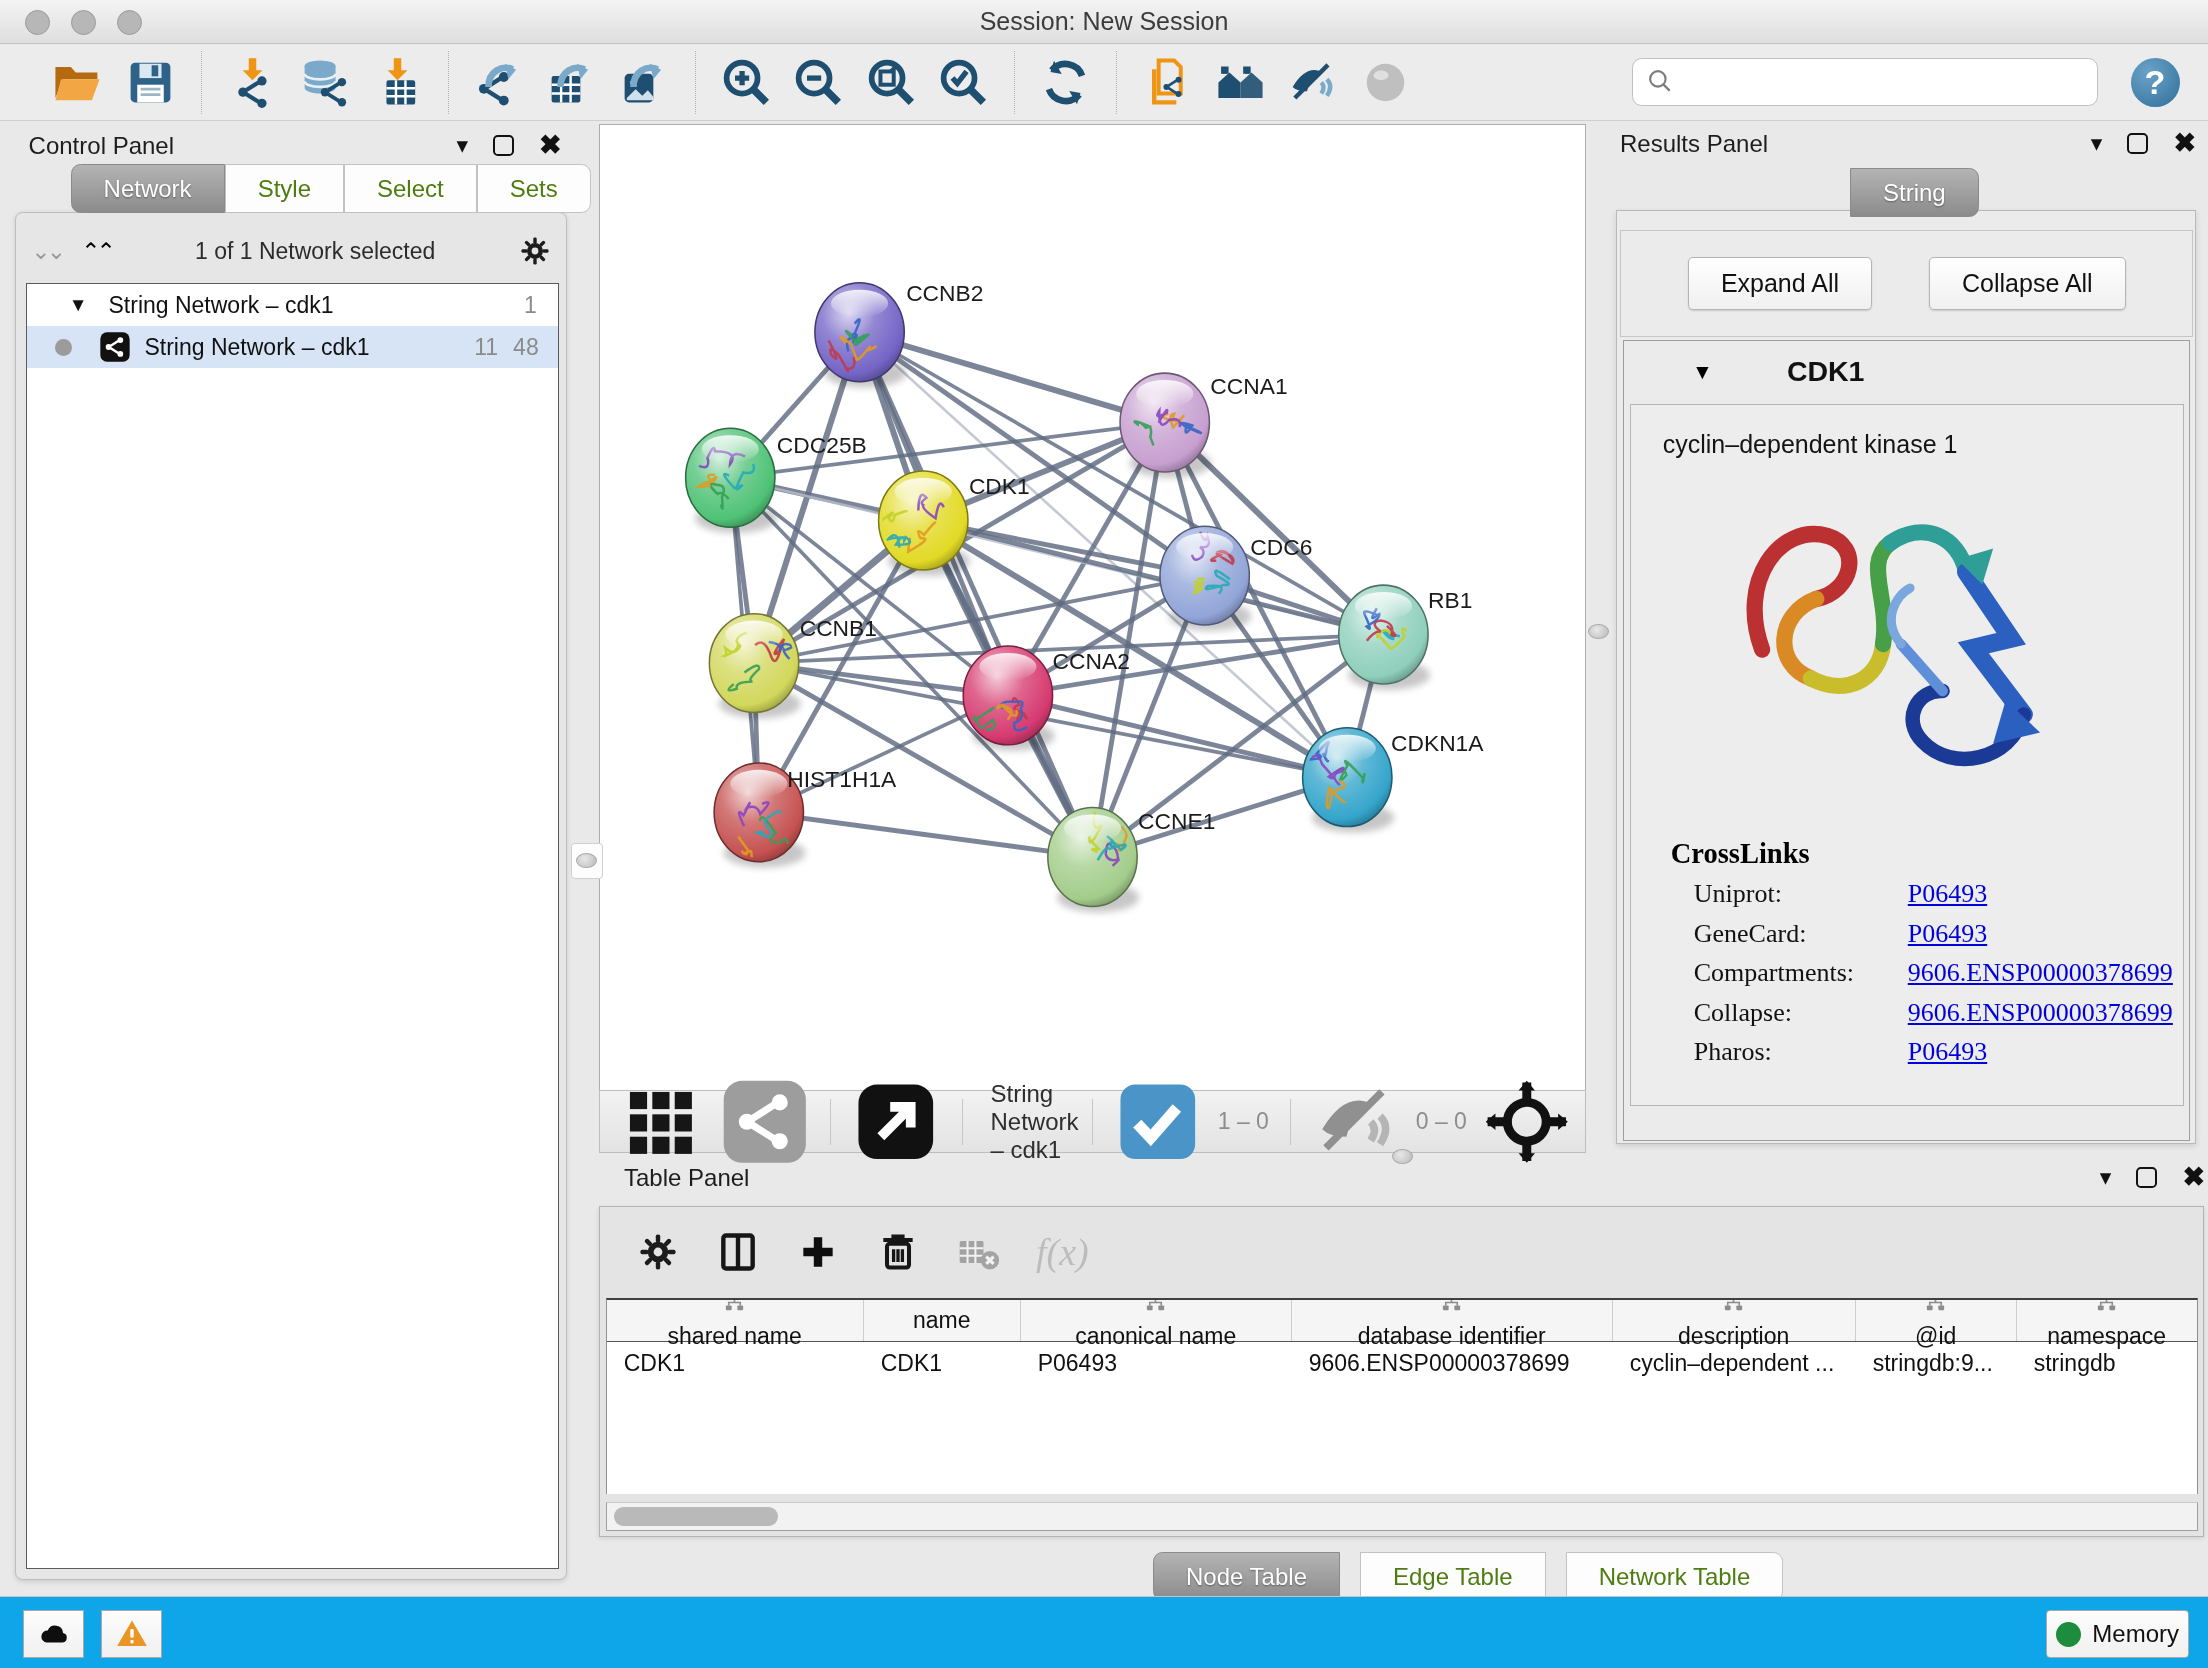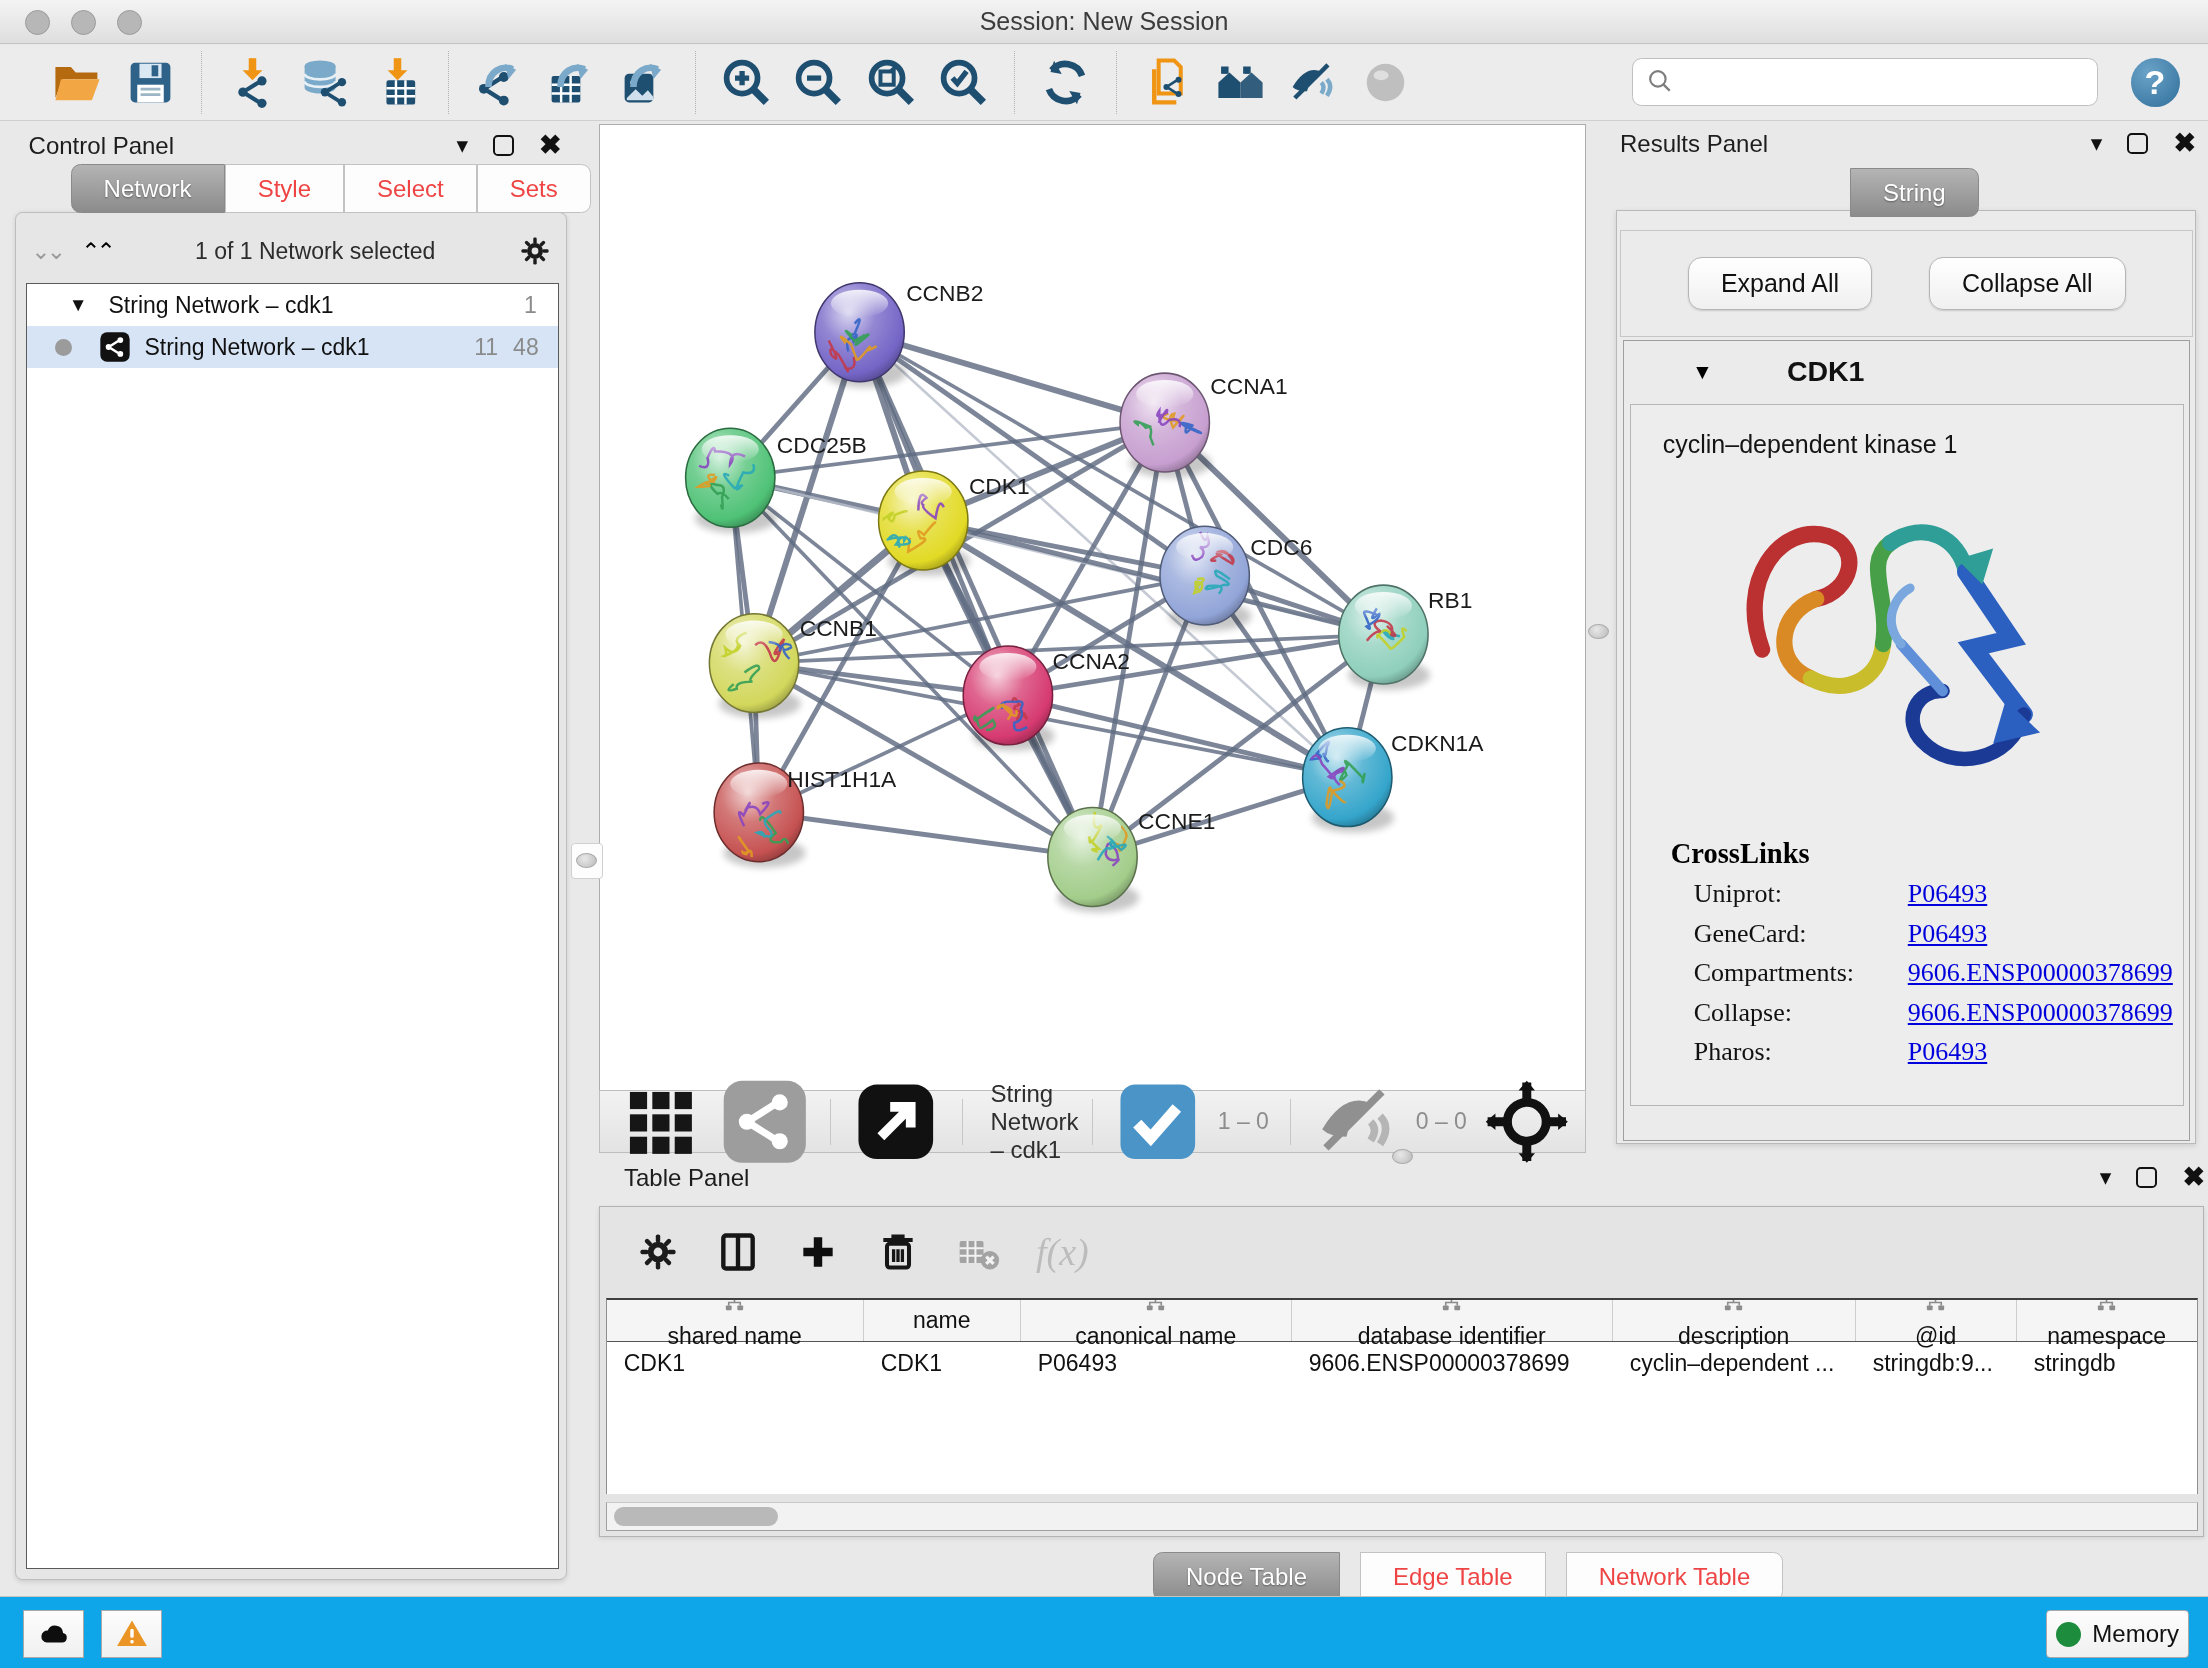--- a/index.html
+++ b/index.html
@@ -31,21 +31,21 @@
     display:flex; align-items:center; justify-content:center; cursor:pointer; }
 
   
   .panel-head { display:flex; align-items:center; font-size:24px; color:#1d1d1d; }
   .win-ctrls { display:flex; align-items:center; gap:25px; }
   .wc-collapse { font-size:23px; color:#111; cursor:pointer; }
   .wc-float { width:21px; height:21px; border:2.9px solid #111; border-radius:4.8px; cursor:pointer; }
   .wc-close { font-size:27px; font-weight:bold; color:#111; cursor:pointer; line-height:21px; }
 
   .tabbtn { height:49px; padding:0 32px; display:flex; align-items:center; justify-content:center;
-    font-size:24px; background:#fdfdfd; border:1px solid #c2c2c2; color:#ef4444; cursor:pointer; }
+    font-size:24px; background:#fdfdfd; border:1px solid #c2c2c2; color:#4d7c0f; cursor:pointer; }
   .tabbtn.first { border-radius:9.5px 0 0 9.5px; }
   .tabbtn.last { border-radius:0 9.5px 9.5px 0; }
   .tabbtn.active { background:linear-gradient(#b4b4b4,#8b8b8b); color:#fff; border-color:#8a8a8a;
     text-shadow:0 1px 1.9px rgba(0,0,0,.4); }
 
   
   .control-panel { position:absolute; left:7.6px; top:126px; width:567px; height:1459px; }
   .cp-head { position:absolute; left:21px; top:5.7px; width:533px; justify-content:space-between; }
   .cp-tabs { position:absolute; left:63px; top:38px; display:flex; z-index:2; }
   .cp-card { position:absolute; left:7.6px; top:86px; width:552px; height:1368px; background:#e6e6e6;
@@ -73,21 +73,21 @@
   .splitter-pad { position:absolute; width:32px; height:36px; background:#fdfdfd; border:1px solid #cfcfcf; border-radius:3.8px; }
 
   
   .results-panel { position:absolute; left:1605px; top:126px; width:603px; height:1033px; }
   .rp-head { position:absolute; left:15px; top:3.8px; width:576px; justify-content:space-between; }
   .rp-tab { position:absolute; left:245px; top:42px; z-index:2; border-radius:9.5px; }
   .rp-card { position:absolute; left:11.4px; top:84px; width:580px; height:934px; background:#ebebeb;
     border:1px solid #b9b9b9; box-shadow:0 1.9px 5.7px rgba(0,0,0,.12); }
   .rp-btnrow { position:absolute; left:2.9px; top:19px; width:573px; height:107px; border:1px solid #c6c6c6;
     display:flex; align-items:center; justify-content:center; gap:57px; }
-  .rp-btn { background:linear-gradient(#ffffff,#f0f0f0); border:1px solid #b5b5b5; border-radius:14px;
+  .rp-btn { background:linear-gradient(#ffffff,#f0f0f0); border:1px solid #b5b5b5; border-radius:5px;
     font-size:25px; color:#111; padding:11.4px 32px; cursor:pointer; box-shadow:0 1px 1.9px rgba(0,0,0,.15); }
   .rp-section { position:absolute; left:5.7px; top:129px; width:567px; height:801px; border:1px solid #9e9e9e; background:#ebebeb; }
   .rp-sec-head { height:61px; display:flex; align-items:center; }
   .rp-gene { font-size:28.5px; font-weight:bold; color:#111; margin-left:74px; }
   .rp-body { position:absolute; left:5.7px; top:63px; width:554px; height:702px; border:1px solid #b5b5b5; background:#ededed; }
   .rp-desc { font-size:25px; color:#141414; margin:25px 0 0 32px; }
   .xl-title { font-family:"Liberation Serif", serif; font-size:28.5px; font-weight:bold; color:#000; margin:17px 0 7.6px 40px; }
   .xl-row { display:flex; font-family:"Liberation Serif", serif; font-size:26px; margin:9.5px 0 0 63px; }
   .xl-label { width:214px; color:#111; }
   .xl-row a { color:#0000dd; text-decoration:underline; cursor:pointer; }

